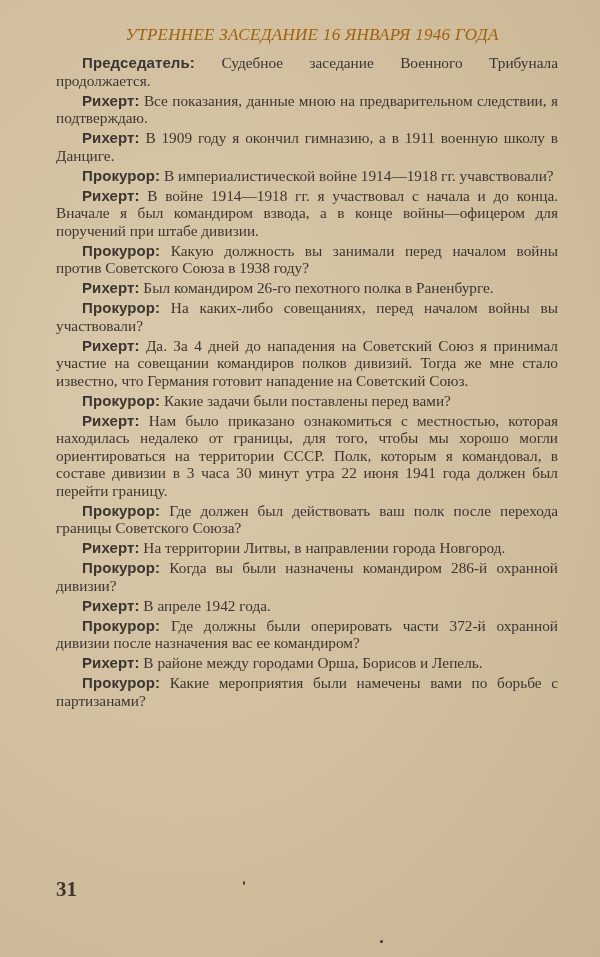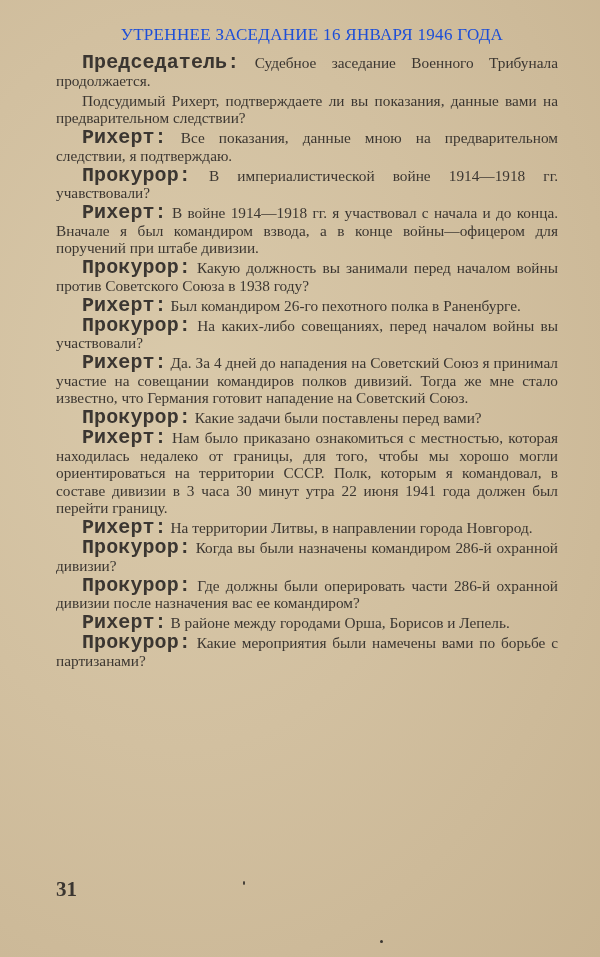--- a/index.html
+++ b/index.html
@@ -8,53 +8,55 @@
       background: radial-gradient(ellipse at 30% 40%, #d9c9aa 0%, #d2c0a0 45%, #c8b492 100%);
       font-family: "Liberation Serif", "DejaVu Serif", serif;
       color: #3b3631;
       position: relative;
     }
     .page {
       position: absolute; left: 56px; top: 25px; width: 502px;
     }
     .title {
       text-align: center; font-size: 17px; letter-spacing: 0.3px;
-      margin: 0 0 9px 10px; color: #1d4ed8;
+      margin: 0 0 9px 10px; color: #a16207; font-style: italic;
     }
     .para {
       font-size: 15.3px; line-height: 17.5px; text-align: justify;
       text-indent: 26px; margin: 0 0 2.5px 0;
       text-align-last: left;
     }
-    .speaker { font-weight: bold; font-family: Liberation Mono, monospace; font-size: 20px; letter-spacing: 0.1px; }
+    .speaker { font-weight: bold; font-family: Liberation Sans, sans-serif; font-size: 15px; letter-spacing: 0.1px; }
     .pagenum {
       position: absolute; left: 56px; top: 877px; font-size: 21px; font-weight: bold;
     }
     .speck { position: absolute; width: 3px; height: 3px; border-radius: 50%; background: #3b3631; }
   </style>
 </head>
 <body>
 
 <div class="page">
   <div class="title">УТРЕННЕЕ ЗАСЕДАНИЕ 16 ЯНВАРЯ 1946 ГОДА</div>
   <div>
     <p class="para"><span class="speaker">Председатель:</span><span> Судебное заседание Военного Трибунала продолжается.</span></p>
-    <p class="para"><span class="speaker"></span><span>Подсудимый Рихерт, подтверждаете ли вы показания, данные вами на предварительном следствии?</span></p>
     <p class="para"><span class="speaker">Рихерт:</span><span> Все показания, данные мною на предварительном следствии, я подтверждаю.</span></p>
+    <p class="para"><span class="speaker">Рихерт:</span><span> В 1909 году я окончил гимназию, а в 1911 военную школу в Данциге.</span></p>
     <p class="para"><span class="speaker">Прокурор:</span><span> В империалистической войне 1914—1918 гг. учавствовали?</span></p>
     <p class="para"><span class="speaker">Рихерт:</span><span> В войне 1914—1918 гг. я участвовал с начала и до конца. Вначале я был командиром взвода, а в конце войны—офицером для поручений при штабе дивизии.</span></p>
     <p class="para"><span class="speaker">Прокурор:</span><span> Какую должность вы занимали перед началом войны против Советского Союза в 1938 году?</span></p>
     <p class="para"><span class="speaker">Рихерт:</span><span> Был командиром 26-го пехотного полка в Раненбурге.</span></p>
     <p class="para"><span class="speaker">Прокурор:</span><span> На каких-либо совещаниях, перед началом войны вы участвовали?</span></p>
     <p class="para"><span class="speaker">Рихерт:</span><span> Да. За 4 дней до нападения на Советский Союз я принимал участие на совещании командиров полков дивизий. Тогда же мне стало известно, что Германия готовит нападение на Советский Союз.</span></p>
     <p class="para"><span class="speaker">Прокурор:</span><span> Какие задачи были поставлены перед вами?</span></p>
     <p class="para"><span class="speaker">Рихерт:</span><span> Нам было приказано ознакомиться с местностью, которая находилась недалеко от границы, для того, чтобы мы хорошо могли ориентироваться на территории СССР. Полк, которым я командовал, в составе дивизии в 3 часа 30 минут утра 22 июня 1941 года должен был перейти границу.</span></p>
+    <p class="para"><span class="speaker">Прокурор:</span><span> Где должен был действовать ваш полк после перехода границы Советского Союза?</span></p>
     <p class="para"><span class="speaker">Рихерт:</span><span> На территории Литвы, в направлении города Новгород.</span></p>
     <p class="para"><span class="speaker">Прокурор:</span><span> Когда вы были назначены командиром 286-й охранной дивизии?</span></p>
-    <p class="para"><span class="speaker">Прокурор:</span><span> Где должны были оперировать части 286-й охранной дивизии после назначения вас ее командиром?</span></p>
+    <p class="para"><span class="speaker">Рихерт:</span><span> В апреле 1942 года.</span></p>
+    <p class="para"><span class="speaker">Прокурор:</span><span> Где должны были оперировать части 372-й охранной дивизии после назначения вас ее командиром?</span></p>
     <p class="para"><span class="speaker">Рихерт:</span><span> В районе между городами Орша, Борисов и Лепель.</span></p>
     <p class="para"><span class="speaker">Прокурор:</span><span> Какие мероприятия были намечены вами по борьбе с партизанами?</span></p>
   </div>
 </div>
 
 <div class="pagenum">31</div>
 
 <span class="speck" style="left:380px; top:940px;"></span>
 <span class="speck" style="left:243px; top:881px; width:2px; height:4px;"></span>
 

